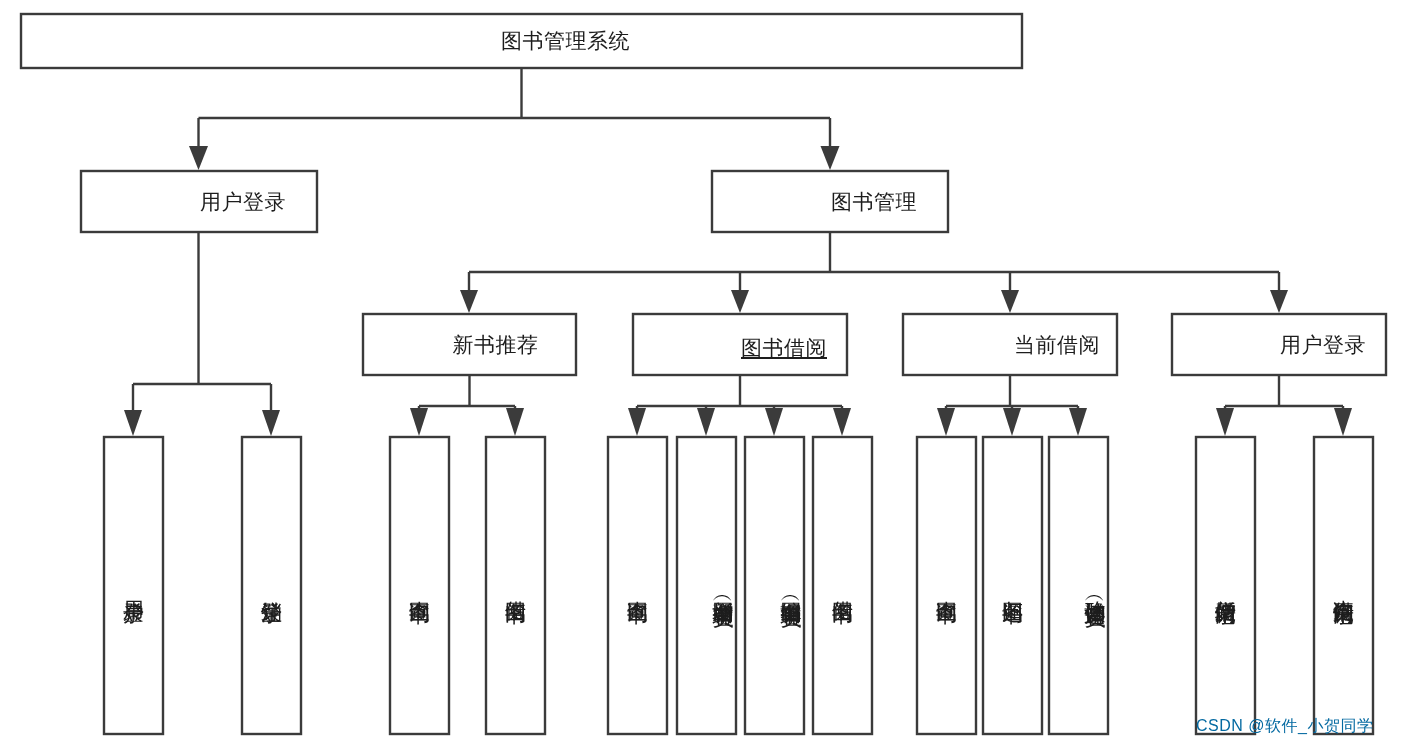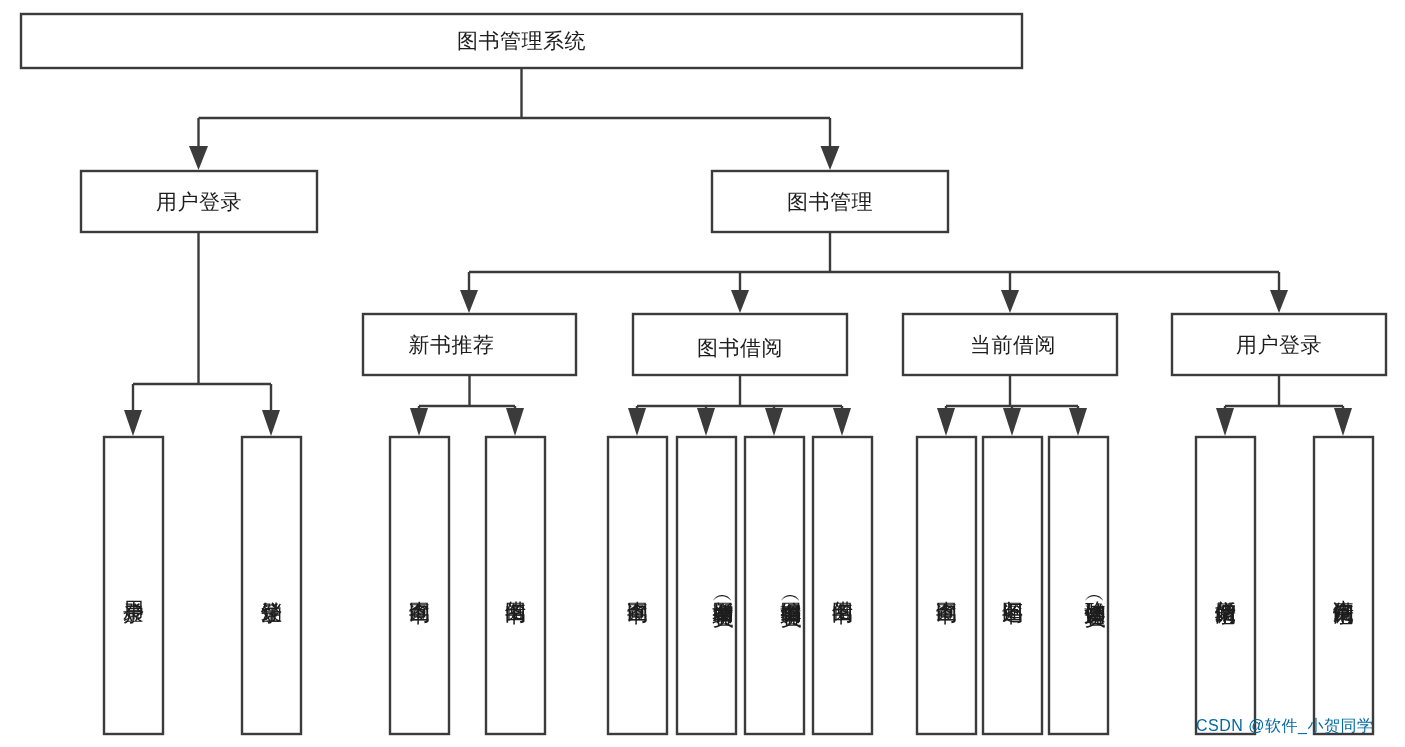--- a/index.html
+++ b/index.html
@@ -45,20 +45,21 @@
     position: absolute;
     display: flex;
     align-items: center;
     justify-content: center;
     color: #1d1d1d;
     font-size: 21px;
     line-height: 1.2;
     letter-spacing: 0.5px;
     white-space: nowrap;
     pointer-events: none;
+    padding-left: 44px;
   }
   .node-label-v {
     position: absolute;
     display: flex;
     align-items: center;
     justify-content: center;
     color: #1d1d1d;
     font-size: 21px;
     line-height: 1.24;
     letter-spacing: 1px;
@@ -176,21 +177,21 @@
     <rect class="node-box" x="1196" y="437" width="59" height="297"></rect>
     <rect class="node-box" x="1314" y="437" width="59" height="297"></rect>
   </svg>
 
   <div class="node-label-h" style="left:21px; top:14px; width:1001px; height:54px;">图书管理系统</div>
 
   <div class="node-label-h" style="left:81px; top:171px; width:236px; height:61px;">用户登录</div>
   <div class="node-label-h" style="left:712px; top:171px; width:236px; height:61px;border-radius:27px;">图书管理</div>
 
   <div class="node-label-h" style="left:363px; top:314px; width:177px; height:61px;">新书推荐</div>
-  <div class="node-label-h" style="left:633px; top:314px; width:214px; height:67px;">图书借阅</div>
+  <div class="node-label-h" style="left:633px; top:314px; width:214px; height:67px;text-decoration:underline;">图书借阅</div>
   <div class="node-label-h" style="left:903px; top:314px; width:220px; height:61px;">当前借阅</div>
   <div class="node-label-h" style="left:1172px; top:314px; width:214px; height:61px;">用户登录</div>
 
   <div class="node-label-v" style="left:104px; top:437px; width:59px; height:297px;">用户登录</div>
   <div class="node-label-v" style="left:242px; top:437px; width:59px; height:297px;">注销登录</div>
 
   <div class="node-label-v" style="left:390px; top:437px; width:59px; height:297px;">查询图书</div>
   <div class="node-label-v" style="left:486px; top:437px; width:59px; height:297px;">借阅图书</div>
 
   <div class="node-label-v" style="left:608px; top:437px; width:59px; height:297px;">查询图书</div>

